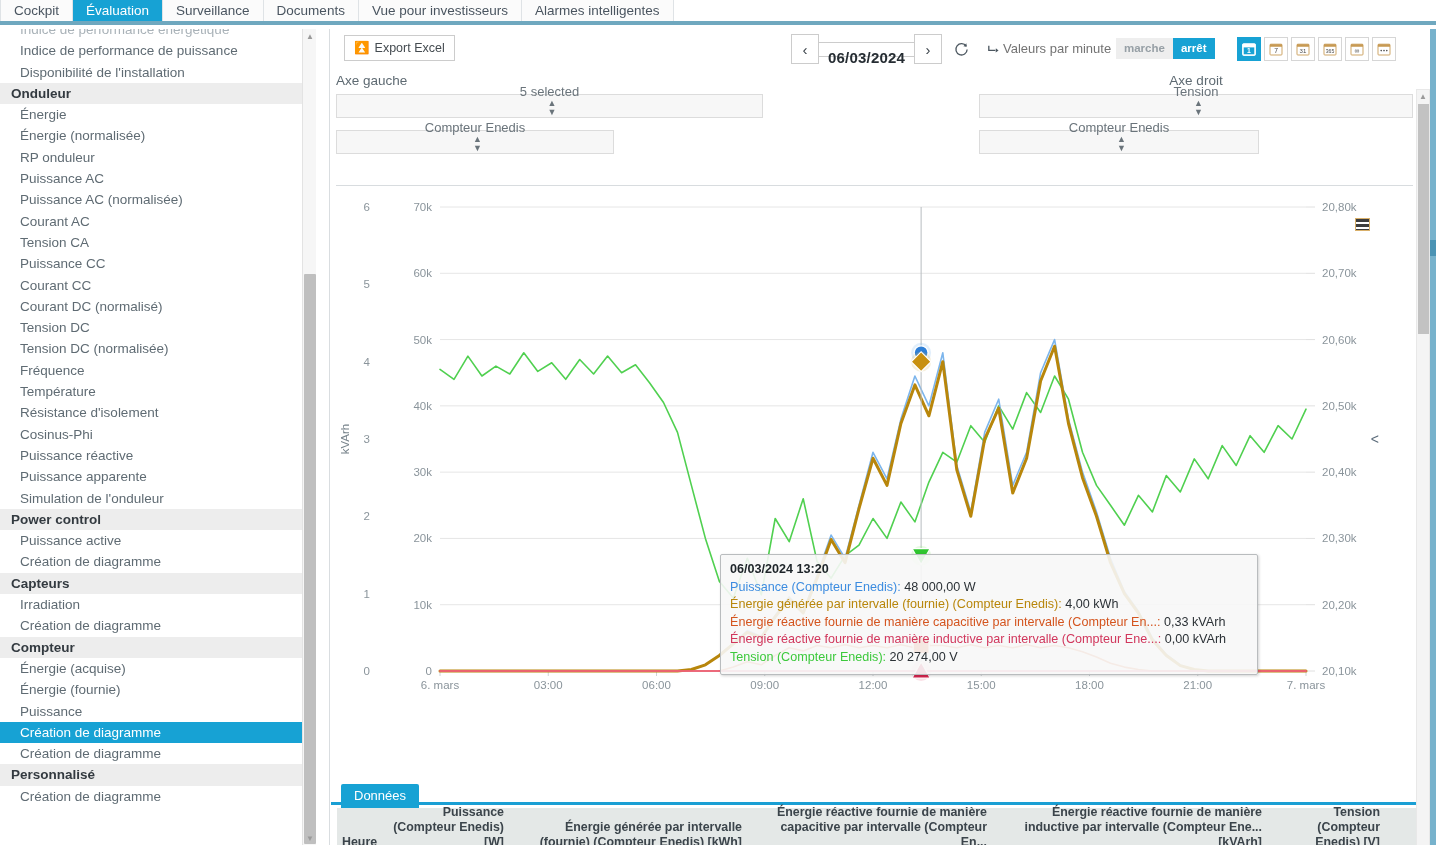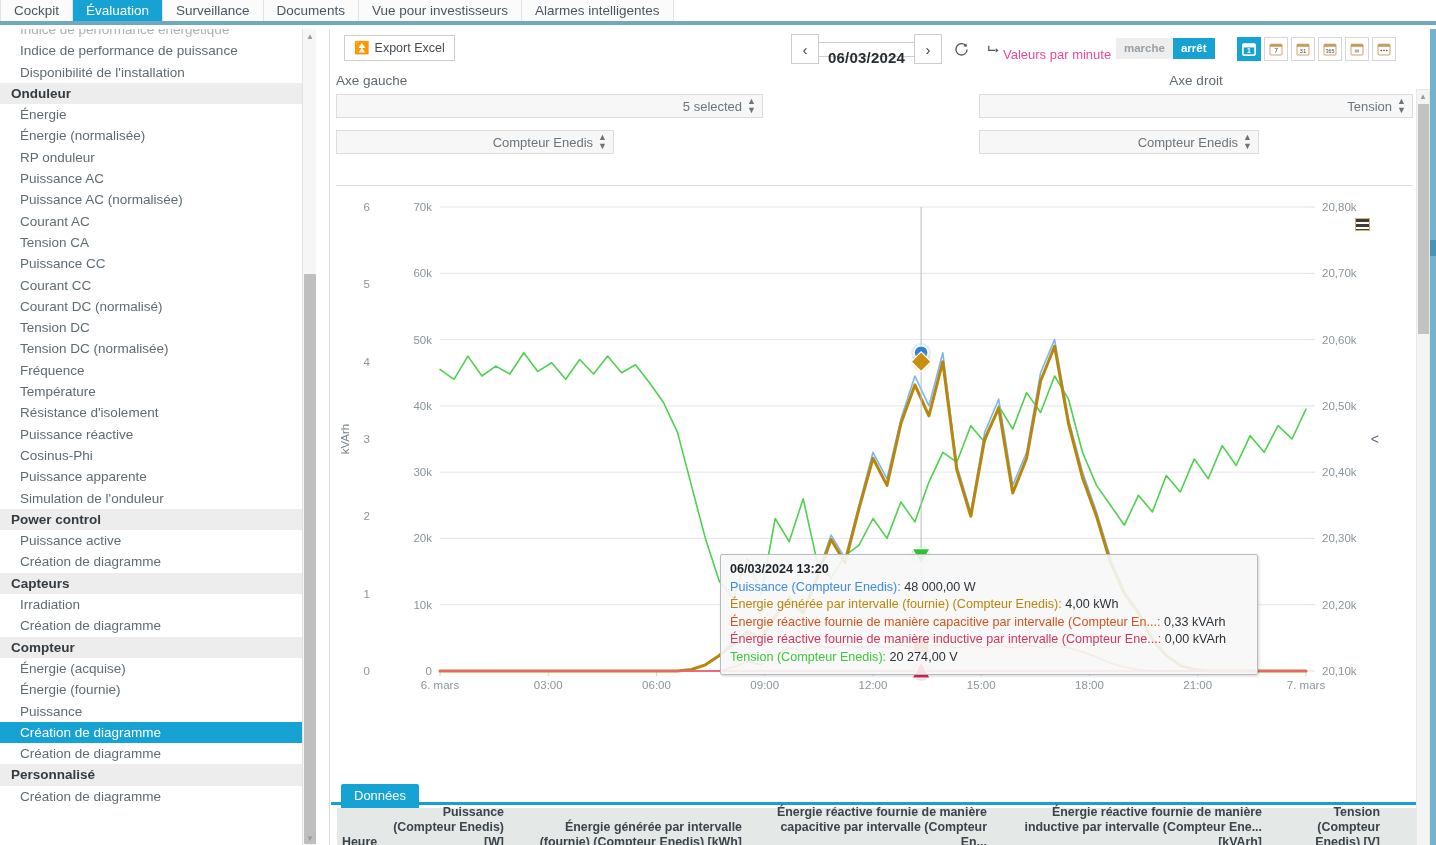--- a/index.html
+++ b/index.html
@@ -104,21 +104,21 @@
     padding: 0 9px; font-weight: bold; font-size: 15px; color: #262d33;
     letter-spacing: .2px;
   }
   .iconbtn {
     width: 26px; height: 26px; background: transparent; border: none;
     display: flex; align-items: center; justify-content: center;
     color: #4c5760; cursor: pointer; font-size: 14px; margin-left: 6px;
   }
   .vpm-label {
     position: absolute; left: 672px; top: 7px;
-    font-size: 13px; color: #ec4899; margin-top: 6px;
+    font-size: 13px; color: #737373;
   }
   .toggle { position: absolute; left: 785px; top: 4px; display: flex; border-radius: 7px; }
   .toggle span {
     height: 21px; line-height: 21px; padding: 0 8px; font-size: 11.5px;
     cursor: pointer; font-weight: bold;
   }
   .toggle .off { background: #eeeeee; color: #97a0a6; }
   .toggle .on  { background: #17a2d4; color: #ffffff; }
 
   .periodbtns { position: absolute; left: 906px; top: 3px; display: flex; gap: 3px; }
@@ -132,20 +132,21 @@
   .axes { position: absolute; top: 44px; left: 0; width: 1086px; height: 115px; }
   .axcol { position: absolute; top: 0; }
   .axcol.left  { left: 5px;  width: 427px; }
   .axcol.right { left: 648px; width: 434px; text-align: center; }
   .axlabel { font-size: 13.5px; color: #5e6a72; margin-bottom: 6px; }
   .sel {
     border: 1px solid #dcdcdc; background: #f7f7f7; height: 24px;
     display: flex; align-items: center; justify-content: flex-end;
     padding: 0 6px; font-size: 13px; color: #6a747b; cursor: pointer;
     margin-bottom: 12px;
+    flex-direction: column;
   }
   .sel .caret { margin-left: 5px; font-size: 9px; line-height: 1; color: #6a747b;
                 display: flex; flex-direction: column; }
   .sel.narrow-l { width: 278px; margin-left: 0; }
   .sel.narrow-r { width: 280px; }
   .axrule {
     position: absolute; left: 5px; top: 112px; width: 1077px;
     border-bottom: 1px solid #d8dcdf;
   }
 
@@ -265,22 +266,22 @@
         <div class="nav-item"><span>Courant AC</span></div>
         <div class="nav-item"><span>Tension CA</span></div>
         <div class="nav-item"><span>Puissance CC</span></div>
         <div class="nav-item"><span>Courant CC</span></div>
         <div class="nav-item"><span>Courant DC (normalisé)</span></div>
         <div class="nav-item"><span>Tension DC</span></div>
         <div class="nav-item"><span>Tension DC (normalisée)</span></div>
         <div class="nav-item"><span>Fréquence</span></div>
         <div class="nav-item"><span>Température</span></div>
         <div class="nav-item"><span>Résistance d'isolement</span></div>
+        <div class="nav-item"><span>Cosinus-Phi</span></div>
         <div class="nav-item"><span>Puissance réactive</span></div>
-        <div class="nav-item"><span>Cosinus-Phi</span></div>
         <div class="nav-item"><span>Puissance apparente</span></div>
         <div class="nav-item"><span>Simulation de l'onduleur</span></div>
         <div class="nav-item group"><span>Power control</span></div>
         <div class="nav-item"><span>Puissance active</span></div>
         <div class="nav-item"><span>Création de diagramme</span></div>
         <div class="nav-item group"><span>Capteurs</span></div>
         <div class="nav-item"><span>Irradiation</span></div>
         <div class="nav-item"><span>Création de diagramme</span></div>
         <div class="nav-item group"><span>Compteur</span></div>
         <div class="nav-item"><span>Énergie (acquise)</span></div>

